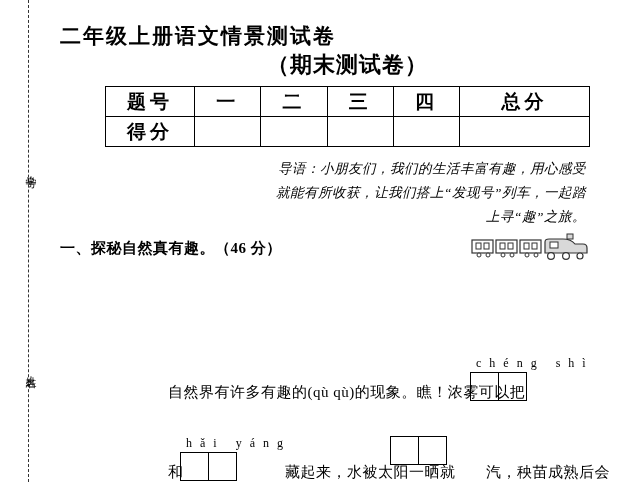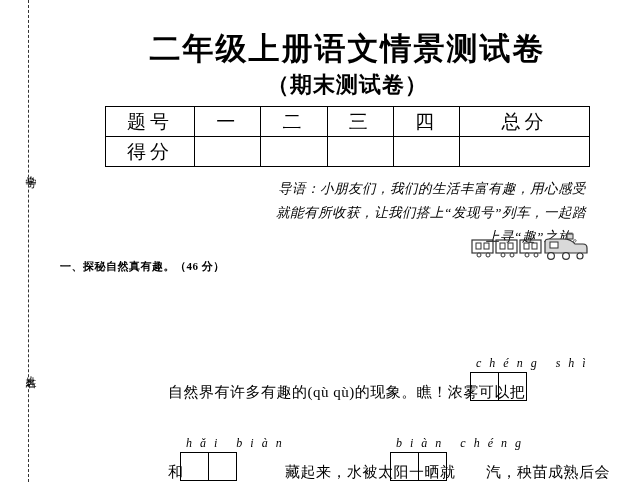--- a/index.html
+++ b/index.html
@@ -41,25 +41,25 @@
 
   .page {
     position: absolute;
     left: 60px;
     top: 0;
     width: 575px;
     height: 482px;
   }
 
   .title {
-    text-align: center;
-    font-size: 31px;
+    text-align: left;
+    font-size: 21px;
     font-weight: bold;
     letter-spacing: 2px;
-    margin-top: 28px;
+    margin-top: 22px;
     font-family: "Liberation Serif", serif;
   }
   .subtitle {
     text-align: center;
     font-size: 22px;
     font-weight: bold;
     margin-top: 0;
     letter-spacing: 1px;
   }
 
@@ -75,21 +75,21 @@
   .score-table {
     margin: 6px auto 0 auto;
     border-collapse: collapse;
     width: 485px;
   }
   .score-table td {
     border: 1px solid #000;
     height: 29px;
     text-align: center;
     font-size: 19px;
-    font-weight: normal;
+    font-weight: bold;
     letter-spacing: 4px;
     padding: 0;
   }
   .score-table td.lead { width: 88px; }
 
   
   .intro {
     margin-top: 10px;
     font-size: 13.5px;
     line-height: 24px;
@@ -107,28 +107,28 @@
   .train {
     position: absolute;
     right: 44px;
     top: 232px;
     width: 120px;
     height: 30px;
   }
 
   .section-title {
     margin-top: 10px;
-    font-size: 11px;
+    font-size: 15px;
     font-weight: bold;
     letter-spacing: 0.5px;
   }
   .section-title .pts { font-weight: bold; }
 
   
-  .pinyin-wrap { position: absolute; font-style: italic; }
+  .pinyin-wrap { position: absolute; }
   .pinyin-text {
     font-size: 12px;
     font-family: "Liberation Serif", serif;
     text-align: center;
     letter-spacing: 8px;
     margin-bottom: 1px;
     padding-left: 6px;
   }
   .boxes {
     display: flex;
@@ -225,29 +225,28 @@
     <div class="pinyin-text">chéng  shì</div>
     <div class="boxes">
       <div></div>
       <div></div>
     </div>
   </div>
 
   <div class="q-line q1-text">自然界有许多有趣的(qù    qù)的现象。瞧！浓雾可以把</div>
 
   <div class="pinyin-wrap" style="left:120px; top:436px;">
-    <div class="pinyin-text">hǎi  biàn</div>
+    <div class="pinyin-text">hǎi  yáng</div>
     <div class="boxes">
       <div></div>
       <div></div>
     </div>
   </div>
 
   <div class="pinyin-wrap" style="left:330px; top:436px;">
-    <div class="pinyin-text">biàn  chéng</div>
     <div class="boxes">
       <div></div>
       <div></div>
     </div>
   </div>
 
   <div class="q-line q2-left">和</div>
   <div class="q-line q2-mid">藏起来，水被太阳一晒就</div>
   <div class="q-line q2-right">汽，秧苗成熟后会</div>
 

